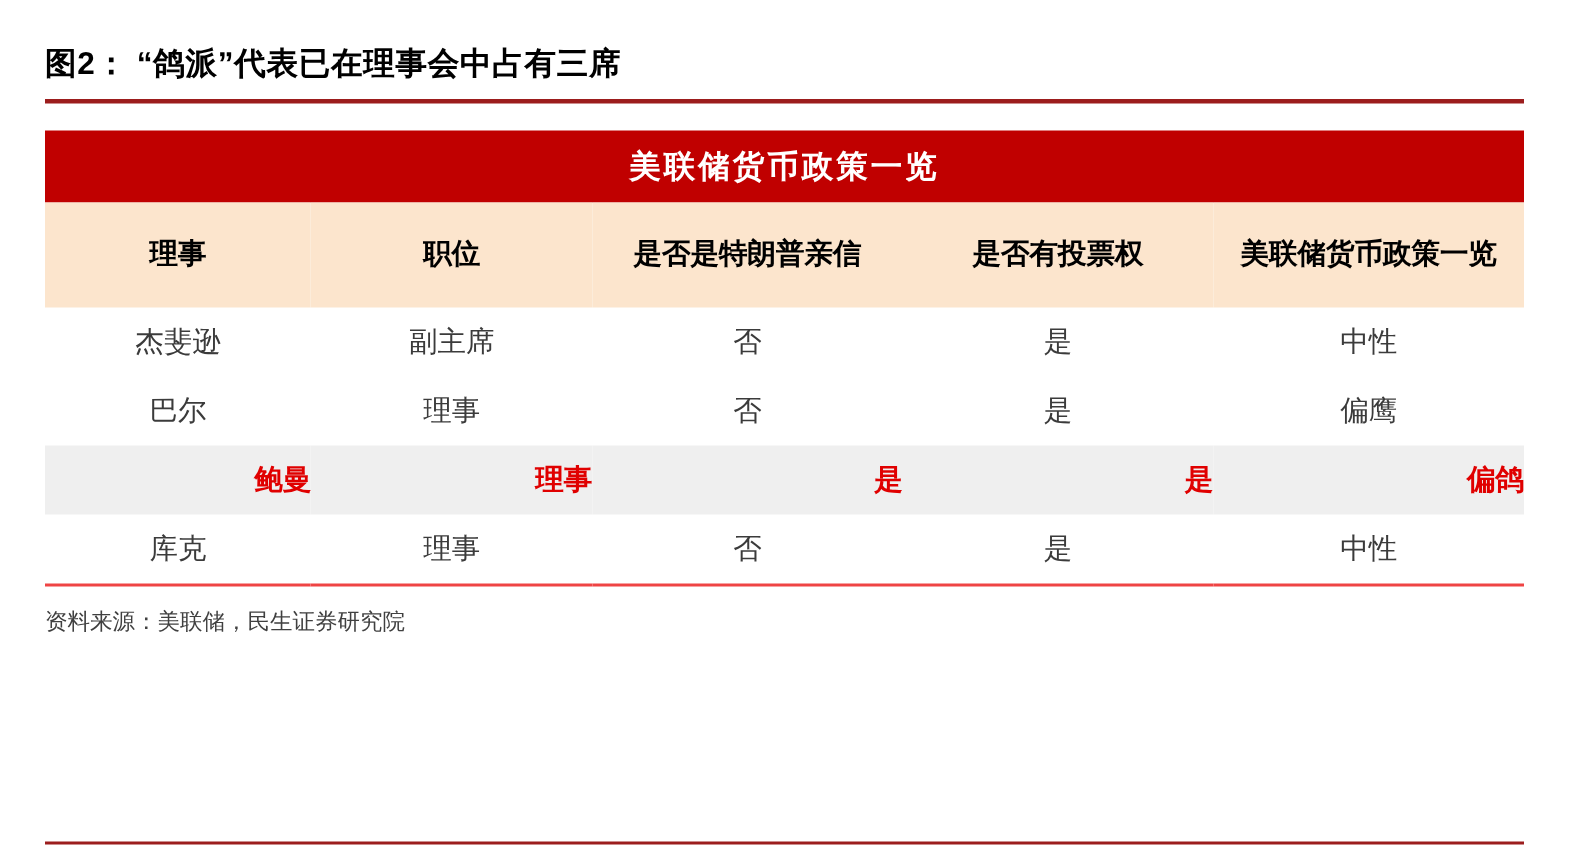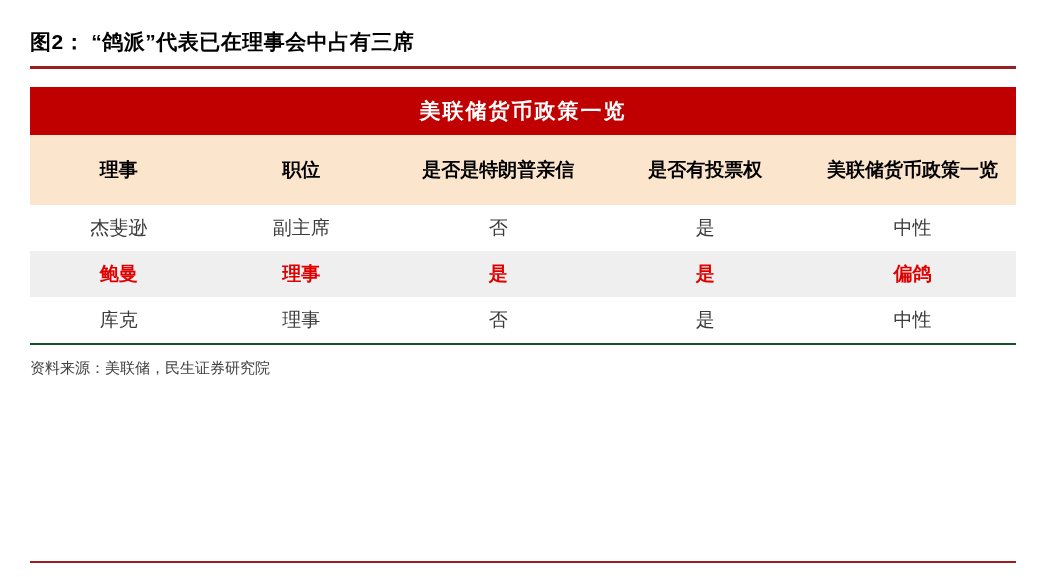--- a/index.html
+++ b/index.html
@@ -88,26 +88,27 @@
     vertical-align: middle;
     font-size: 19px;
     height: 46px;
     color: #3b3b3b;
     padding: 2px;
   }
   .body-row.highlight td {
     background: #efefef;
     color: #e00000;
     font-weight: bold;
+    text-align: right;
   }
   .body-row.first td {
     border-top: 1.5px solid #000000;
   }
   .body-row.last td {
-    border-bottom: 2px solid #14532d;
+    border-bottom: 2px solid #ef4444;
     text-align: center;
   }
 
   
   .source {
     margin: 14px 30px 0 30px;
     font-family: "Liberation Sans", sans-serif;
     font-size: 15px;
     color: #404040;
   }
@@ -152,20 +153,27 @@
           <td>美联储货币政策一览</td>
         </tr>
 
         <tr class="body-row">
           <td>杰斐逊</td>
           <td>副主席</td>
           <td>否</td>
           <td>是</td>
           <td>中性</td>
         </tr>
+        <tr class="body-row">
+          <td>巴尔</td>
+          <td>理事</td>
+          <td>否</td>
+          <td>是</td>
+          <td>偏鹰</td>
+        </tr>
         <tr class="body-row highlight">
           <td>鲍曼</td>
           <td>理事</td>
           <td>是</td>
           <td>是</td>
           <td>偏鸽</td>
         </tr>
         <tr class="body-row last">
           <td>库克</td>
           <td>理事</td>

